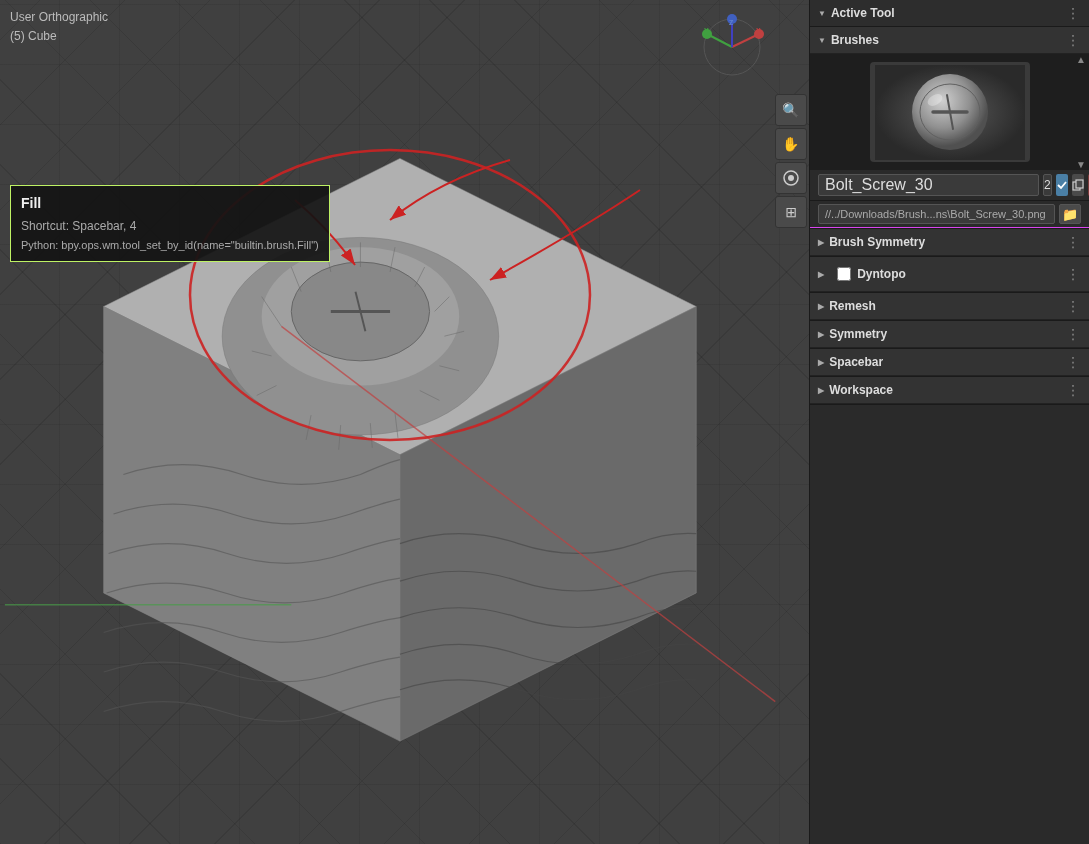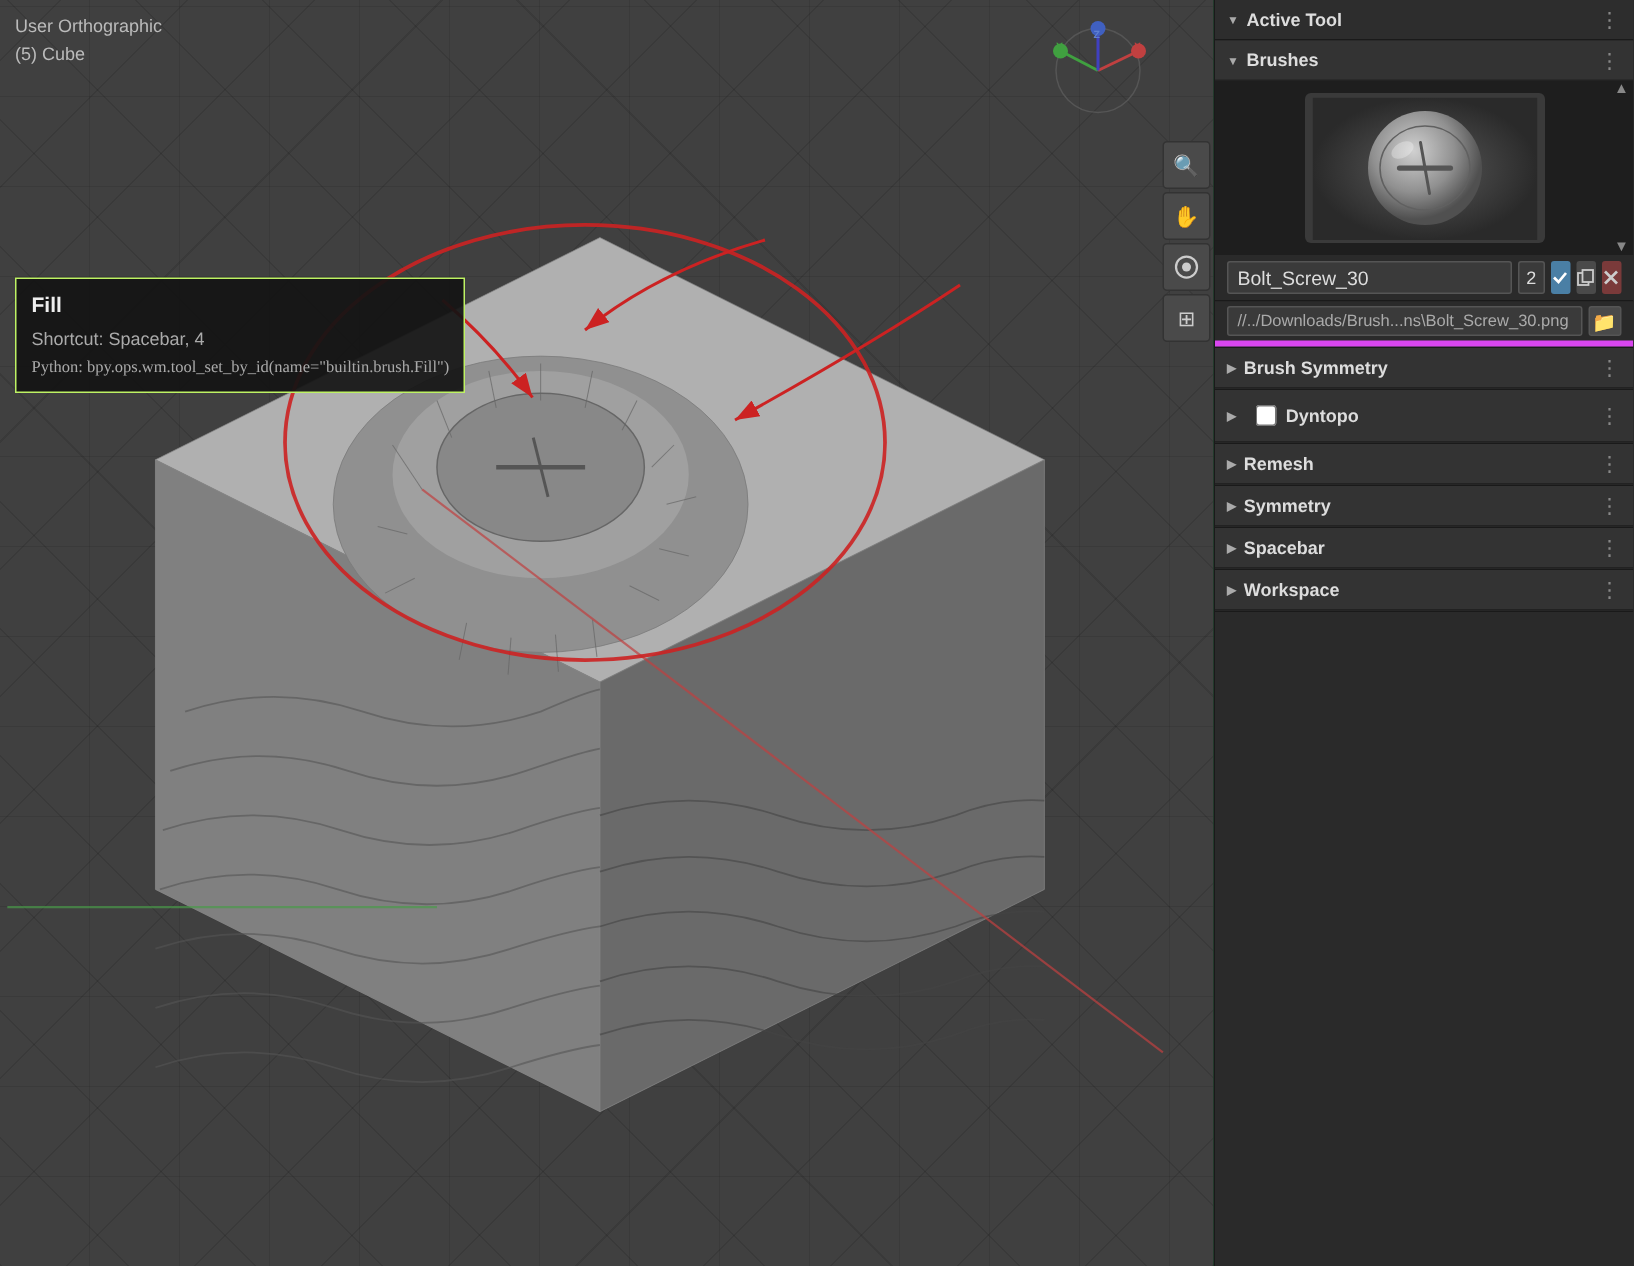--- a/index.html
+++ b/index.html
@@ -69,21 +69,21 @@
       background: rgba(20,20,20,0.92);
       border: 1px solid #bef264;
       padding: 6px 10px;
       font-size: 12px;
       color: #ddd;
       line-height: 1.7;
       z-index: 10;
     }
     #tooltip-box .tt-title { font-size: 14px; color: #eee; font-weight: bold; }
     #tooltip-box .tt-shortcut { color: #aaa; }
-    #tooltip-box .tt-python { color: #aaa; font-size: 11px; font-family: Liberation Serif, serif; }
+    #tooltip-box .tt-python { color: #aaa; font-size: 11px; }
 
     
     #cube-canvas {
       position: absolute;
       top: 30px;
       left: 0;
       width: 790px;
       height: 800px;
       pointer-events: none;
     }
@@ -226,21 +226,21 @@
       background: #2a2a2a;
       gap: 4px;
       border-bottom: 1px solid #1a1a1a;
     }
     #brush-name-input {
       flex: 1;
       background: #3a3a3a;
       border: 1px solid #555;
       color: #ddd;
       padding: 2px 6px;
-      font-size: 13px;
+      font-size: 16px;
       border-radius: 2px;
       height: 22px;
     }
     #brush-count {
       background: #3a3a3a;
       border: 1px solid #555;
       color: #ddd;
       width: 28px;
       text-align: center;
       font-size: 12px;
@@ -265,21 +265,21 @@
     }
     .brush-icon-btn.gray { background: #4a4a4a; }
     .brush-icon-btn.red  { background: #7a3a3a; }
 
     #brush-path-row {
       display: flex;
       align-items: center;
       padding: 3px 8px;
       background: #2a2a2a;
       gap: 4px;
-      border-bottom: 4px solid #d946ef;
+      border-bottom: 1px solid #d946ef;
     }
     #brush-path-text {
       flex: 1;
       background: #3a3a3a;
       border: 1px solid #555;
       color: #aaa;
       padding: 2px 6px;
       font-size: 11px;
       border-radius: 2px;
       height: 20px;

